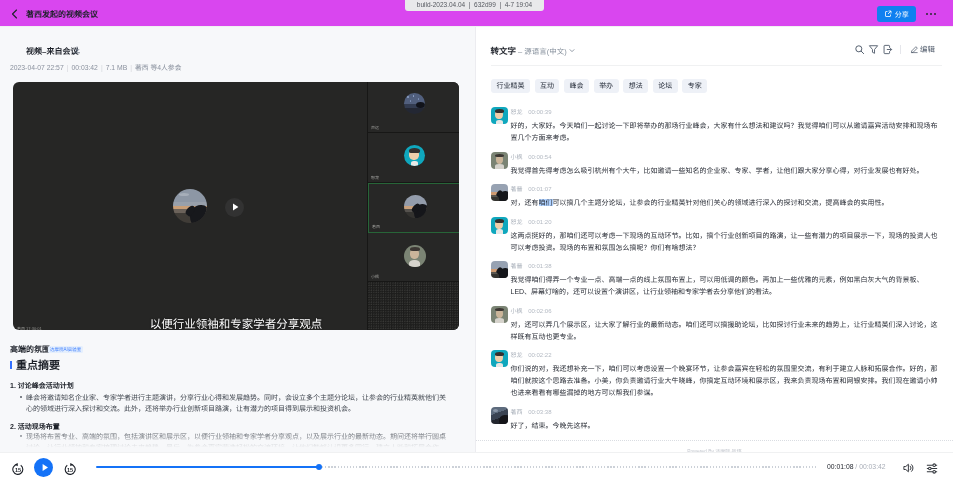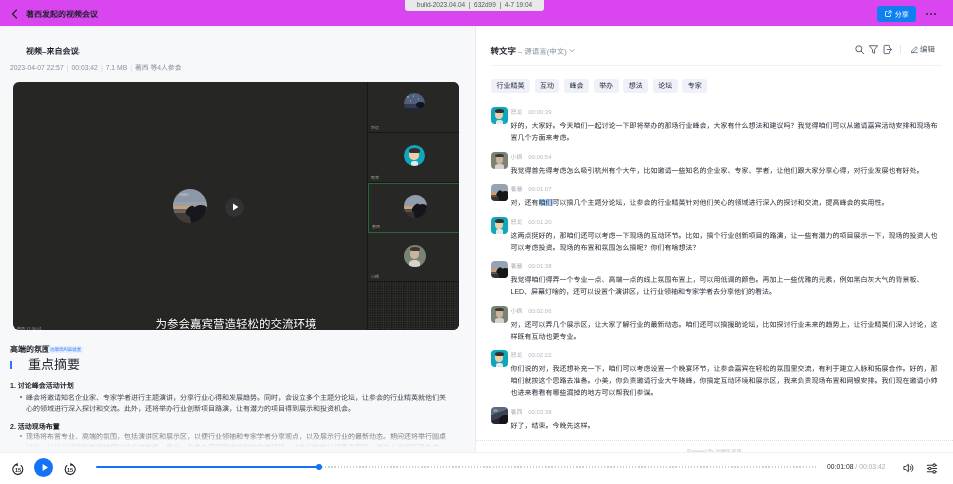--- a/index.html
+++ b/index.html
@@ -40,22 +40,22 @@
     color:#fff; text-shadow:0 0 2px rgba(0,0,0,.8); }
   #cornerlbl { position:absolute; left:4px; top:243px; font-size:8px; color:#8f8f8c;
     transform:scale(.5); transform-origin:left top; }
 
   
   #sumtitle { position:absolute; left:10px; top:316px; font-size:8px; font-weight:700; color:#1d2129; }
   #sumtag { position:absolute; left:47.5px; top:318.5px; width:35.5px; height:7px; background:#e5effd;
     border-radius:1.5px; overflow:hidden; }
   #sumtag span { display:block; font-size:9px; color:#4080ff; line-height:13px; text-align:center;
     width:200%; transform:scale(.5); transform-origin:left top; white-space:nowrap; }
-  #kp { position:absolute; left:10px; top:334px; font-size:13px; font-weight:400; color:#1d2129;
-    border-left:2.5px solid #3370ff; padding-left:16px; line-height:8px; }
+  #kp { position:absolute; left:10px; top:334px; font-size:11px; font-weight:700; color:#1d2129;
+    border-left:2.5px solid #3370ff; padding-left:4px; line-height:8px; }
   .itemh { position:absolute; left:10px; font-size:7px; font-weight:700; color:#1d2129; }
   .itemp { position:absolute; left:26px; width:426px; font-size:7px; line-height:11px; color:#40464f; }
   .itemp::before { content:""; position:absolute; left:-6px; top:4.5px; width:2px; height:2px;
     border-radius:50%; background:#565c66; }
   #fade { position:absolute; left:0; top:403px; width:475px; height:22px;
     background:linear-gradient(rgba(247,248,250,0), #f7f8fa 80%); }
 
   
   #rtitle { position:absolute; left:14.5px; top:17px; font-size:8.5px; color:#86909c; }
   #rtitle b { font-size:8.5px; font-weight:700; color:#1d2129; }
@@ -178,21 +178,21 @@
           <div class="tavatar" style="left:36px;top:12px;width:22px;height:22px;background:#7b8474">
             <div style="position:absolute;left:6.5px;top:3.5px;width:9px;height:11px;border-radius:46% 46% 44% 44%;background:#cbb59a"></div>
             <div style="position:absolute;left:6px;top:2.5px;width:10px;height:4px;border-radius:50% 50% 30% 30%;background:#3c3733"></div>
             <div style="position:absolute;left:5.5px;top:15.5px;width:11px;height:7px;border-radius:45% 45% 0 0;background:#d6d3cc"></div>
           </div>
           <div class="tlabel">小枫</div>
         </div>
         <div class="tile" style="top:200px;height:48px;border-bottom:none;background:
           radial-gradient(circle at 1px 1px, #3b3b39 0.5px, transparent 0.85px) 0 0/2.4px 2.4px, #1d1d1c"></div>
       </div>
-      <div id="subtitle">为参会嘉宾营造轻松的交流环境</div>
+      <div id="subtitle">以便行业领袖和专家学者分享观点</div>
       <div id="cornerlbl">著西 17:30:01</div>
     </div>
 
     <div id="sumtitle">高端的氛围</div>
     <div id="sumtag">
         <span>达摩院AI实验室</span>
       </div>
     <div id="kp">重点摘要</div>
     <div class="itemh" style="top:353px">1. 讨论峰会活动计划</div>
     <div class="itemp" style="top:364.5px">峰会将邀请知名企业家、专家学者进行主题演讲，分享行业心得和发展趋势。同时，会设立多个主题分论坛，让参会的行业精英就他们关心的领域进行深入探讨和交流。此外，还将举办行业创新项目路演，让有潜力的项目得到展示和投资机会。</div>

